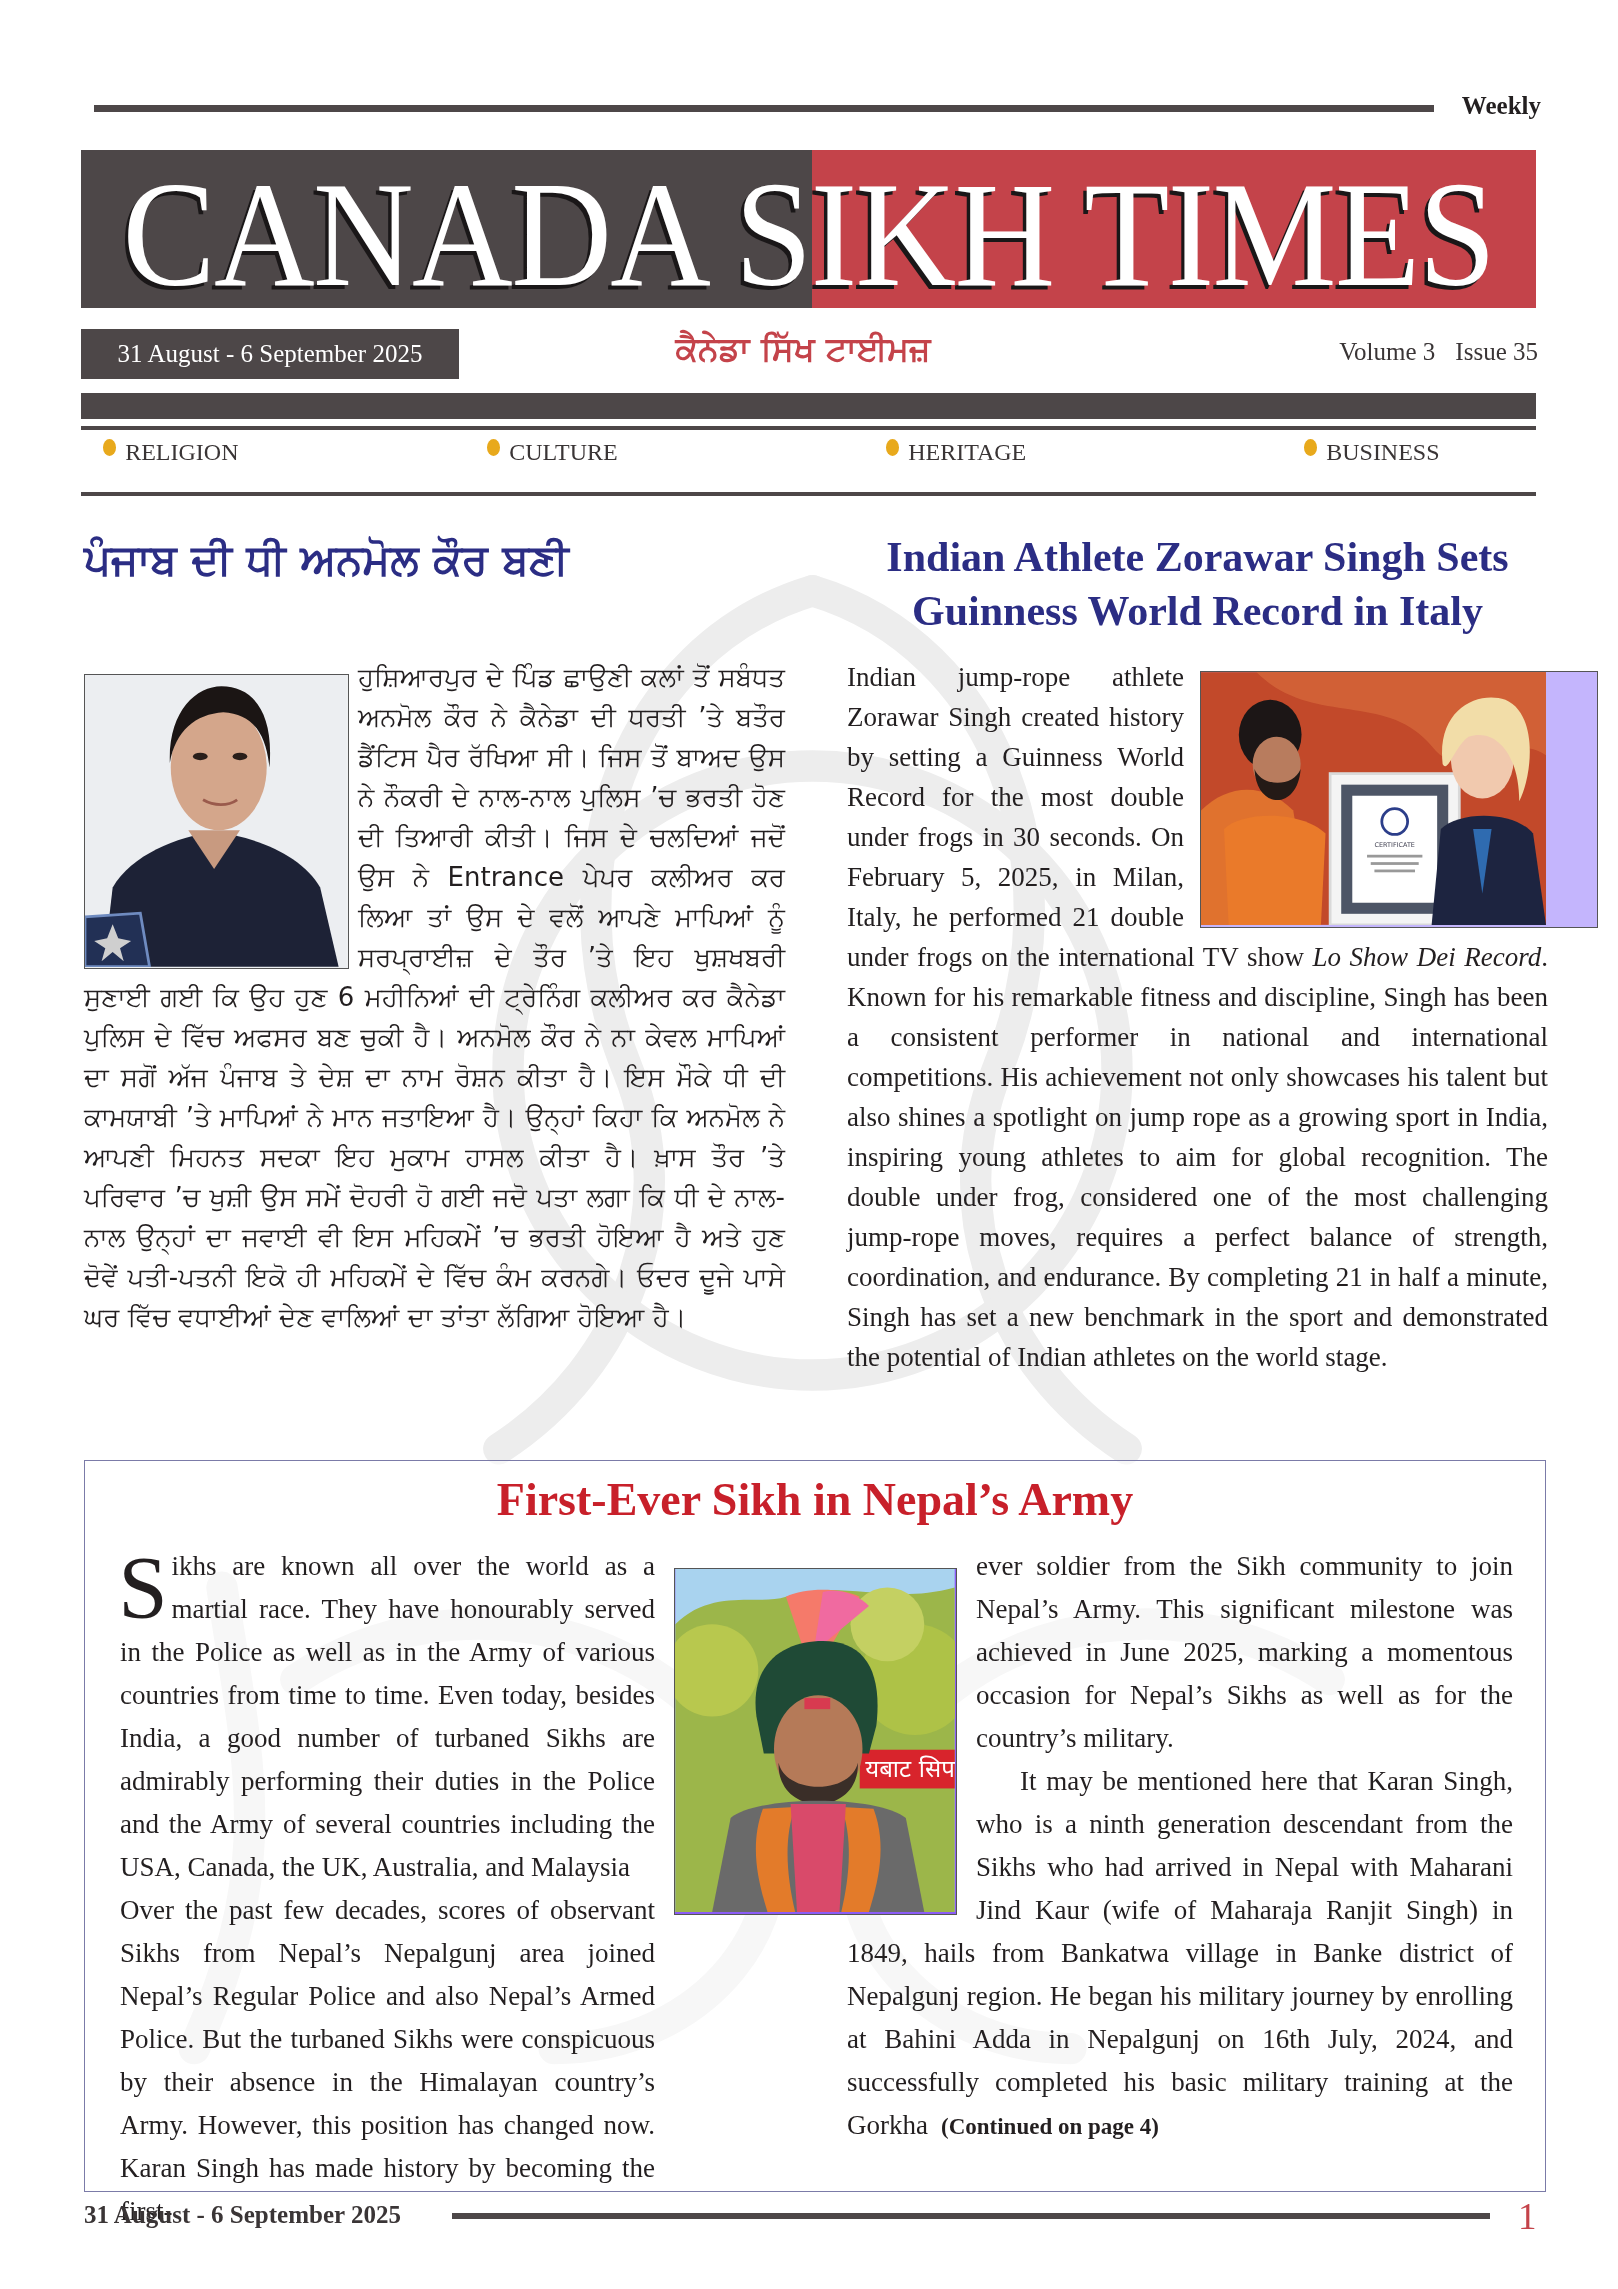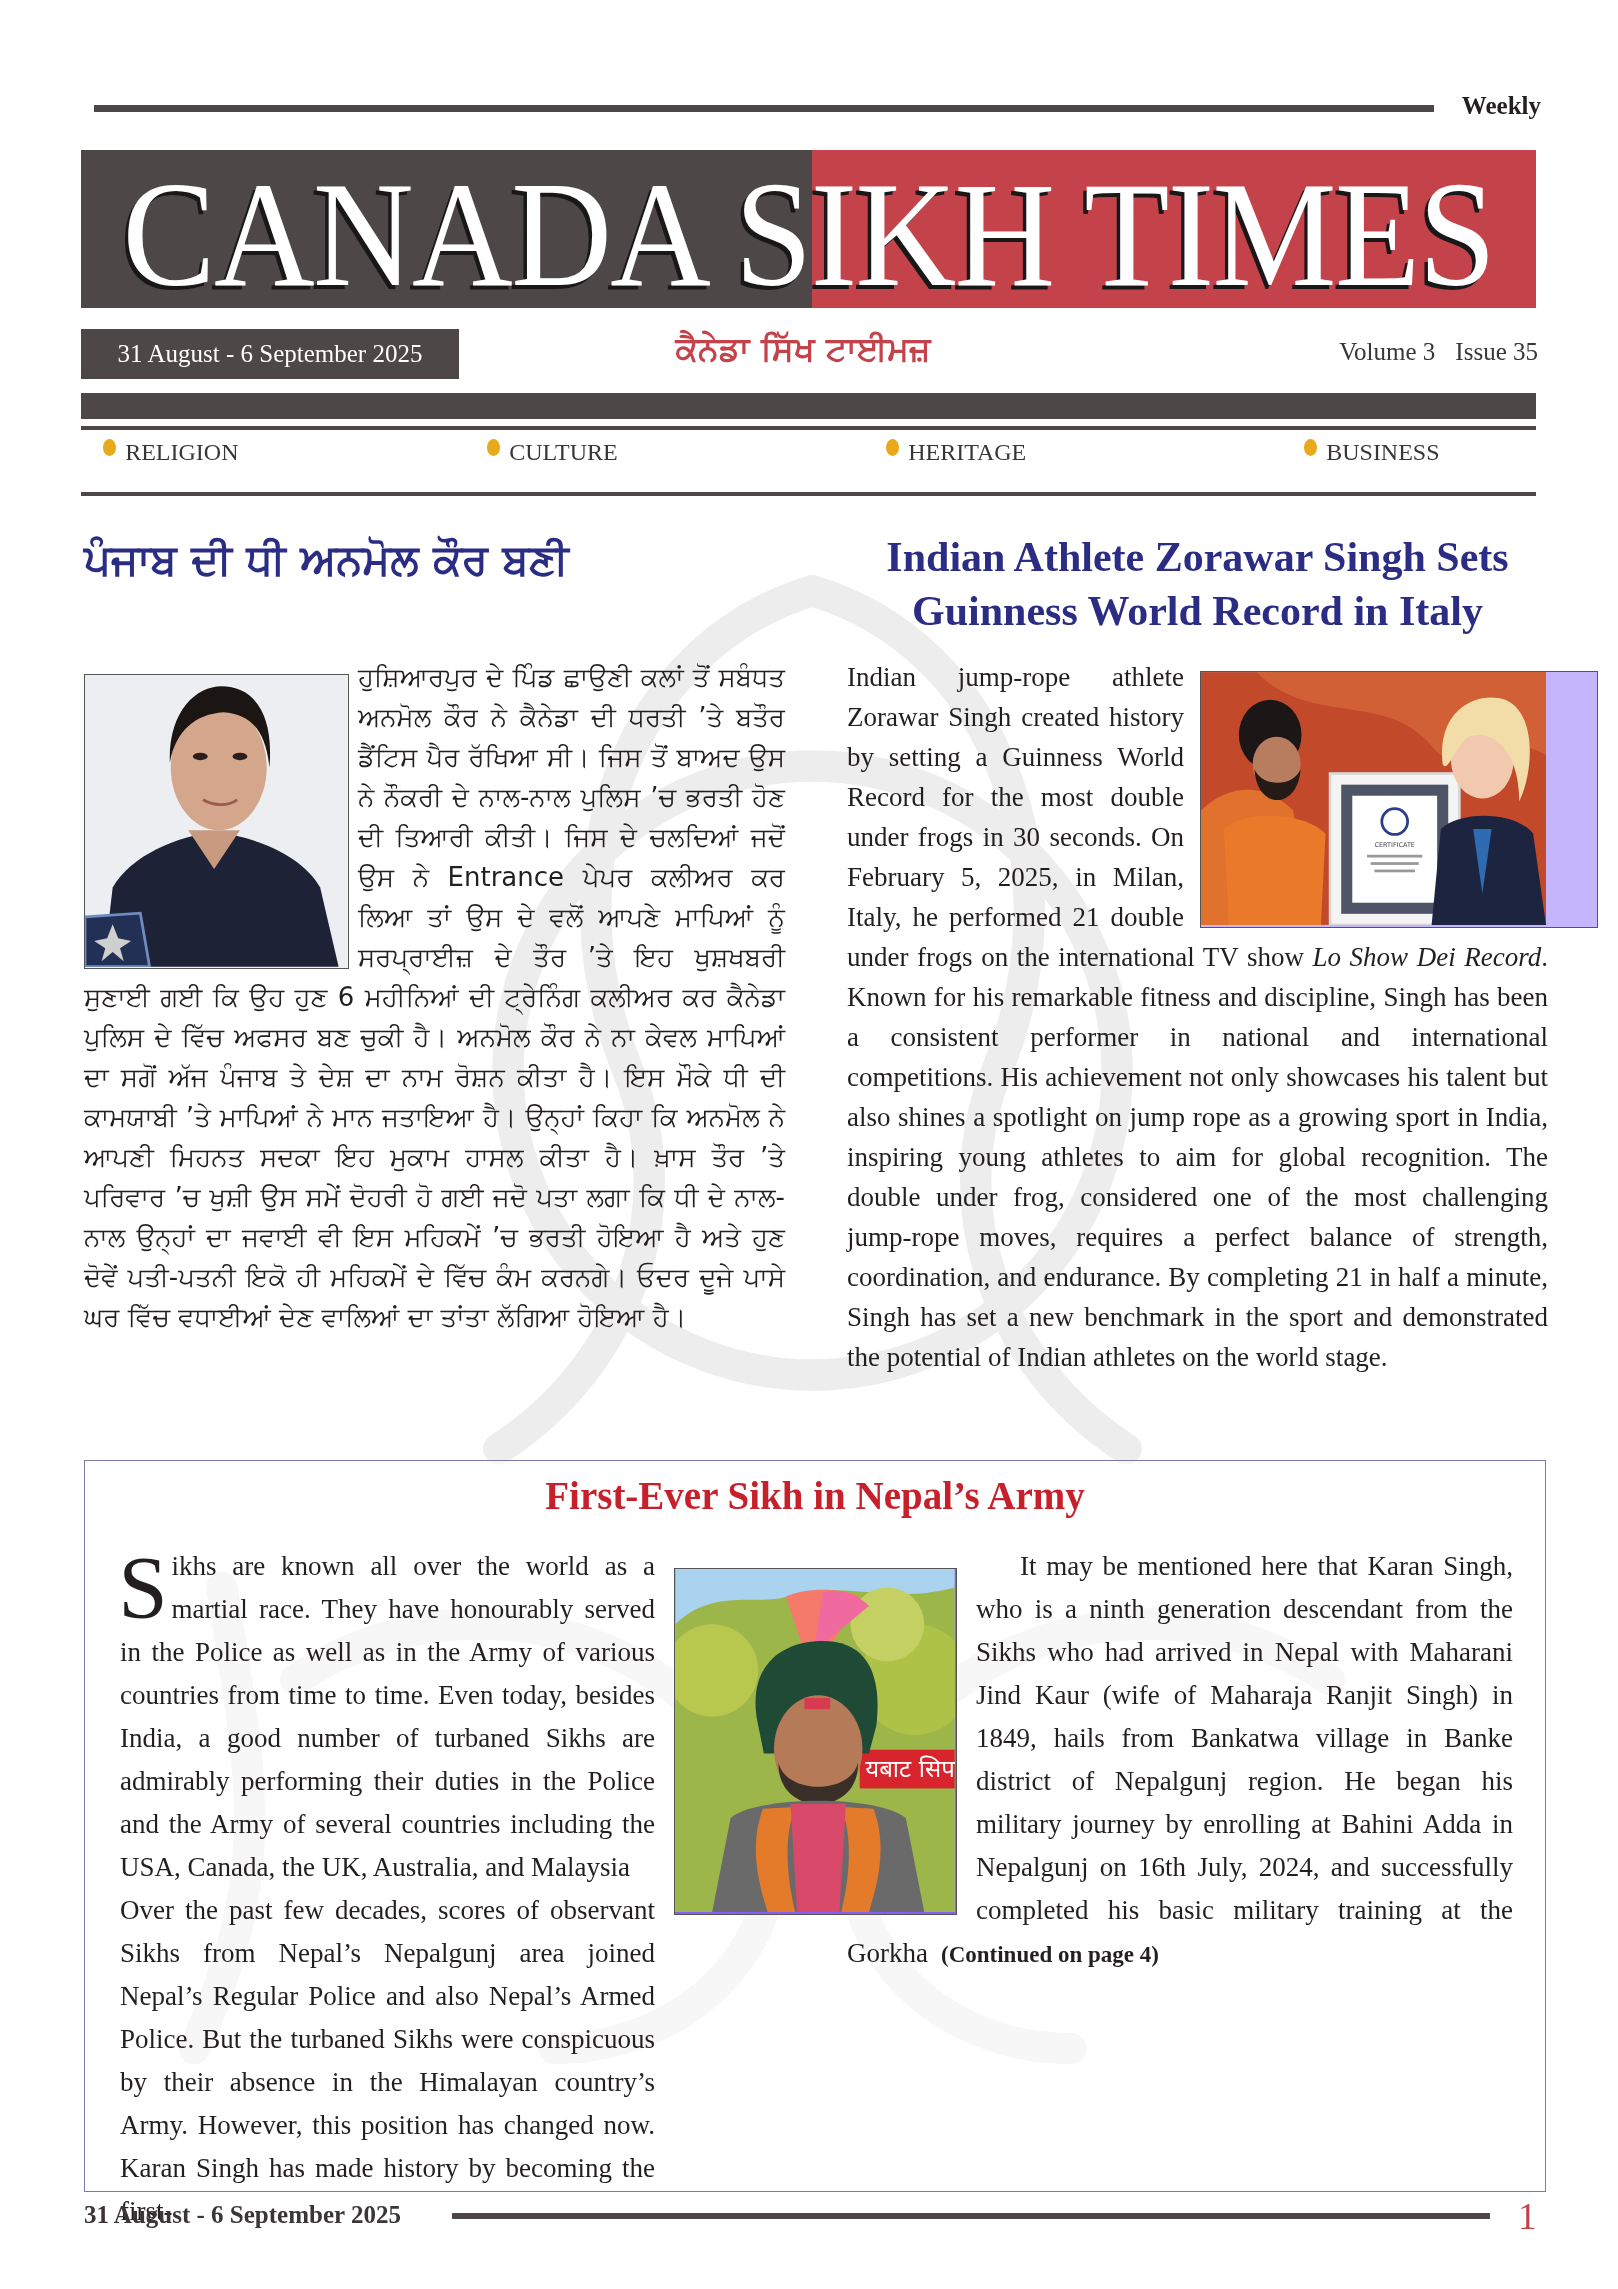--- a/index.html
+++ b/index.html
@@ -58,21 +58,21 @@
   .pa-float { float: left; width: 274px; height: 316px; }
 
   
   .za-headline { left: 835px; top: 530px; width: 725px; text-align: center; font-size: 42px; font-weight: bold; color: #2b2d84; line-height: 54px; }
   .za-photo { left: 1200px; top: 671px; width: 398px; height: 257px; border: 1.8px solid #555; box-sizing: border-box; overflow: hidden; background: #c4b5fd; }
   .za-body { left: 847px; top: 657px; width: 701px; font-size: 27px; line-height: 40px; color: #231f20; text-align: justify; }
   .za-float { float: right; width: 364px; height: 269px; }
 
   
   .nepal-box { left: 84px; top: 1460px; width: 1462px; height: 732px; border: 1.8px solid #7b7ba8; box-sizing: border-box; background: rgba(255,255,255,0.55); }
-  .nepal-headline { left: 84px; top: 1473px; width: 1462px; text-align: center; font-size: 39px; font-weight: bold; color: #c8202a; }
+  .nepal-headline { left: 84px; top: 1473px; width: 1462px; text-align: center; font-size: 46px; font-weight: bold; color: #c8202a; }
   .nepal-photo { left: 674px; top: 1568px; width: 283px; height: 347px; border: 1.8px solid #555; box-sizing: border-box; overflow: hidden; background: #8b5cf6; }
   .nepal-col-left { left: 120px; top: 1545px; width: 535px; font-size: 27px; line-height: 43px; text-align: justify; color: #231f20; }
   .dropcap { float: left; font-size: 89px; line-height: 72px; margin: 5.5px 3.7px 0 -1.8px; color: #231f20; }
   .nepal-col-right { left: 847px; top: 1545px; width: 666px; font-size: 27px; line-height: 43px; text-align: justify; color: #231f20; }
   .nr-float { float: left; width: 129px; height: 382px; }
   .indent { display: block; text-indent: 44px; }
   .continued { font-weight: bold; font-size: 23px; margin-left: 13px; white-space: nowrap; }
 
   
   .footer-date { left: 84px; top: 2201px; font-size: 25px; font-weight: bold; color: #3a3536; }
@@ -189,20 +189,21 @@
 <div class="abs nepal-box"></div>
 <div class="abs nepal-headline">First-Ever Sikh in Nepal’s Army</div>
 
 <div class="abs nepal-col-left">
   <span class="dropcap">S</span><span>ikhs are known all over the world as a martial race. They have honourably served in the Police as well as in the Army of various countries from time to time. Even today, besides India, a good number of turbaned Sikhs are admirably performing their duties in the Police and the Army of several countries including the USA, Canada, the UK, Australia, and Malaysia</span>
   <div style="display:block">Over the past few decades, scores of observant Sikhs from Nepal’s Nepalgunj area joined Nepal’s Regular Police and also Nepal’s Armed Police.  But the turbaned Sikhs were conspicuous by their absence in the Himalayan country’s Army. However, this position has changed now. Karan Singh has made history by becoming the first-</div>
 </div>
 
 <div class="abs nepal-col-right">
   <div class="nr-float"></div>
+  <span>ever soldier from the Sikh community to join Nepal’s Army. This significant milestone was achieved in June 2025, marking a momentous occasion for Nepal’s Sikhs as well as for the country’s military.</span>
   <span class="indent"><span>It may be mentioned here that Karan Singh, who is a ninth generation descendant from the Sikhs who had arrived in Nepal with Maharani Jind Kaur (wife of Maharaja Ranjit Singh)  in 1849, hails from Bankatwa village in Banke district of Nepalgunj region. He began his military journey by enrolling at Bahini Adda in Nepalgunj  on 16th July, 2024, and successfully  completed his basic military training at the Gorkha</span><span class="continued">(Continued on page 4)</span></span>
 </div>
 
 <div class="abs nepal-photo" title="Karan Singh in green turban with plume and garlands">
   <svg width="280" height="343" viewBox="0 0 303 372">
     <rect width="303" height="372" fill="#a9d3ef"></rect>
     <path d="M0 60 C 40 20, 90 40, 120 30 C 180 10, 230 40, 303 20 L303 372 L0 372 Z" fill="#9cb64a"></path>
     <circle cx="40" cy="110" r="50" fill="#b8c84e"></circle>
     <circle cx="260" cy="120" r="60" fill="#aec247"></circle>
     <circle cx="230" cy="60" r="40" fill="#c4d062"></circle>

